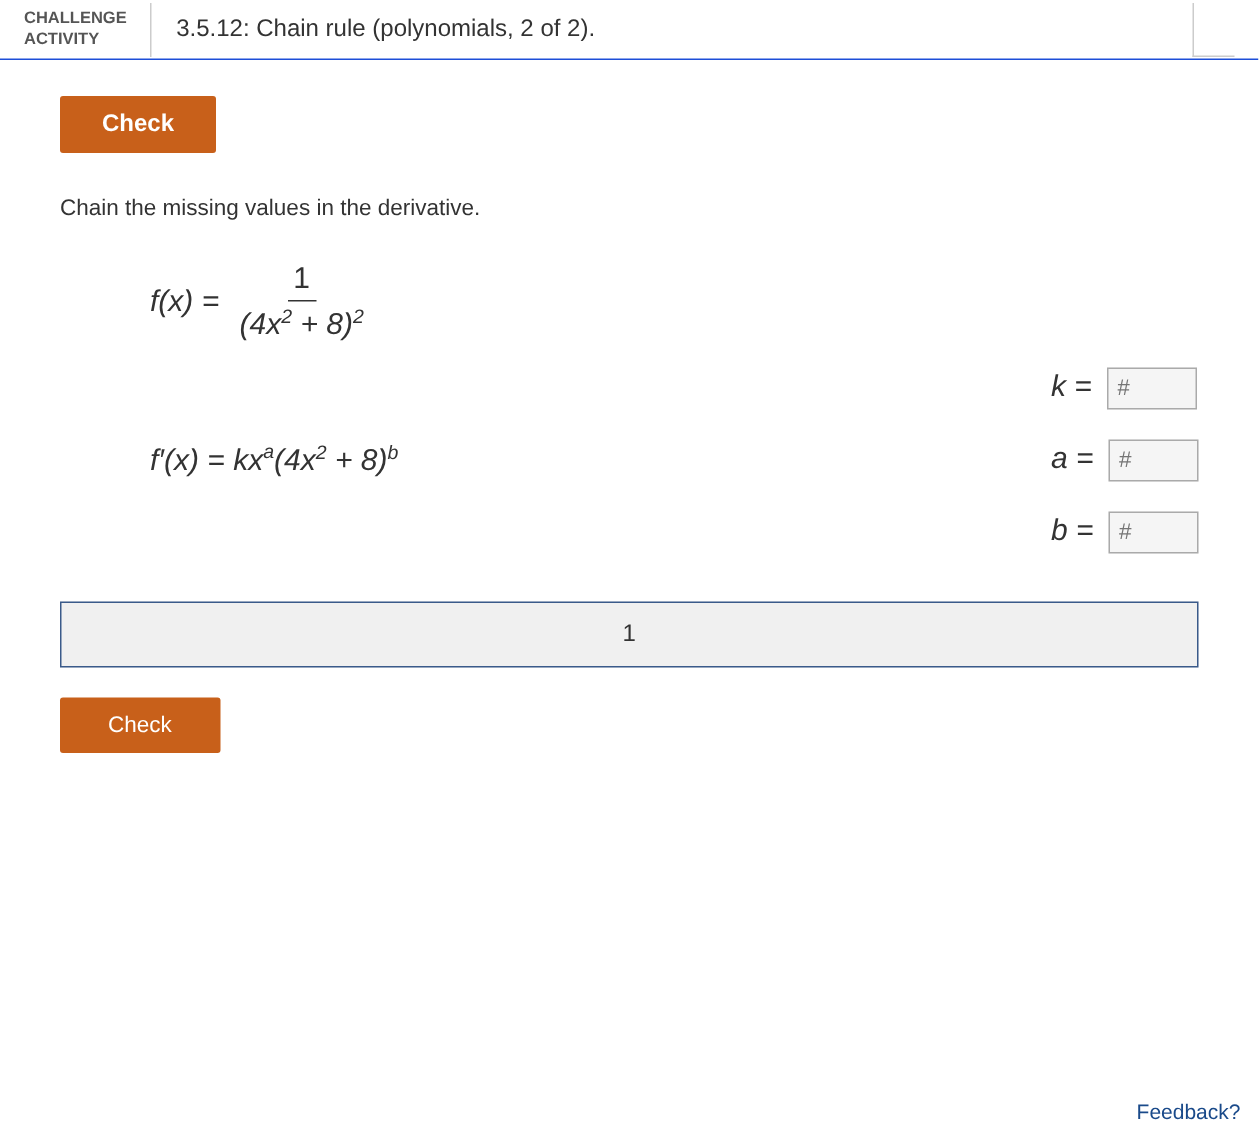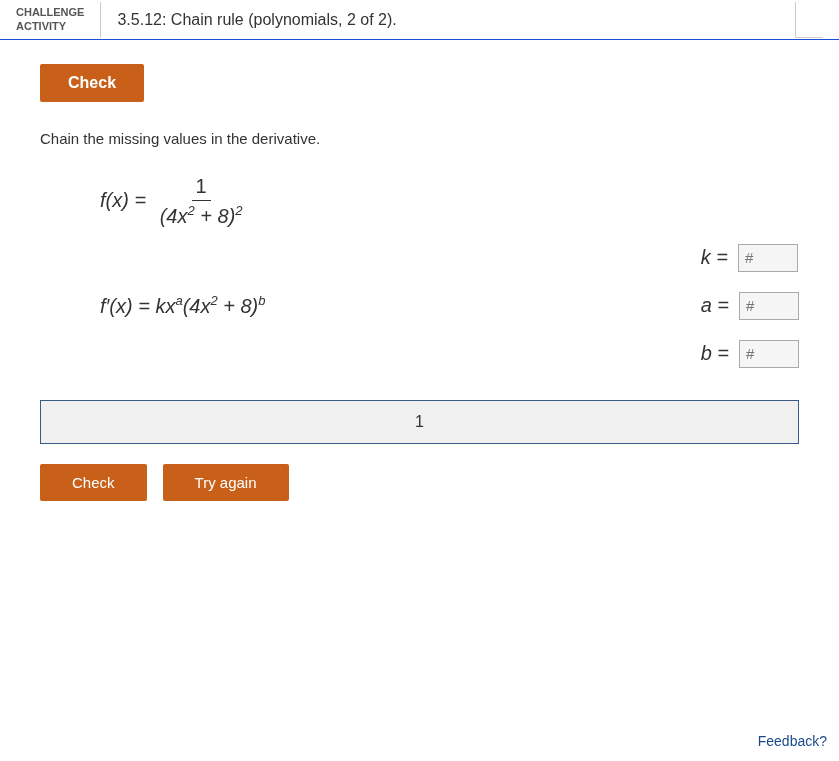--- a/index.html
+++ b/index.html
@@ -245,18 +245,17 @@
   </div>
 
   
   <div class="step-box">
     <span>1</span>
   </div>
 
   
   <div class="action-buttons">
     <button class="action-btn">Check</button>
-    <button class="action-btn">Try again</button>
   </div>
 
 </div>
 
 <a class="feedback-link">Feedback?</a>
 
 </body></html>

